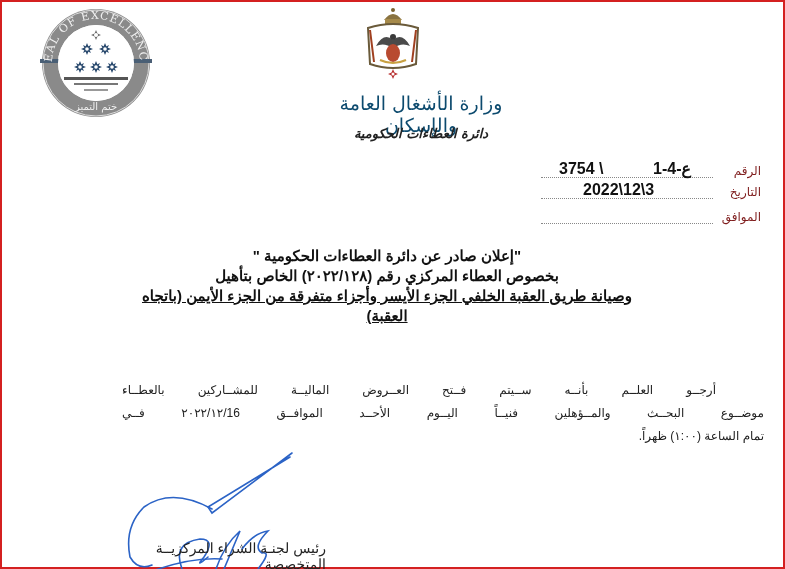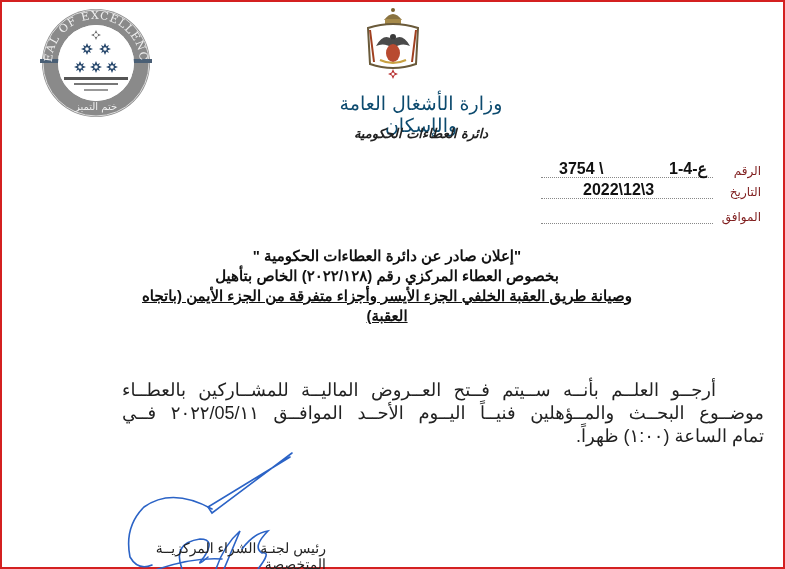--- a/index.html
+++ b/index.html
@@ -13,26 +13,26 @@
 
     
     .crest { left: 356px; top: 4px; width: 70px; height: 80px; }
 
     .ministry { left: 300px; top: 90px; width: 238px; text-align: center; font-family: "DejaVu Serif", serif; font-size: 19px; color: #0c4a6e; letter-spacing: -0.5px; }
     .dept { left: 300px; top: 124px; width: 238px; text-align: center; font-weight: bold; font-size: 13px; color: #222; font-style: italic; }
 
     .meta-row { right: 22px; width: 220px; height: 20px; display: flex; flex-direction: row-reverse; align-items: flex-end; }
     .meta-label { font-size: 12px; color: #7f1d1d; width: 48px; text-align: right; }
     .meta-value { flex: 1; border-bottom: 1px dotted #888; text-align: left; font-family: "Liberation Sans", sans-serif; font-weight: bold; font-size: 16px; padding-left: 18px; height: 17px; line-height: 17px; }
-    .meta-value .ref-right { float: right; margin-right: 6px; }
+    .meta-value .ref-right { float: right; margin-right: 22px; }
 
     .title-block { left: 120px; top: 244px; width: 530px; text-align: center; font-family: "Liberation Sans", sans-serif; font-weight: bold; font-size: 15px; line-height: 20px; color: #111; }
     .title-block .u { text-decoration: underline; }
 
-    .body-text { left: 120px; top: 377px; width: 642px; text-align: justify; text-align-last: right; font-family: "Liberation Sans", sans-serif; font-size: 18px; line-height: 23px; color: #222; }
+    .body-text { left: 120px; top: 377px; width: 642px; text-align: justify; text-align-last: right; font-family: "Liberation Sans", sans-serif; font-size: 12px; line-height: 23px; color: #222; }
     .body-text .line { display: block; text-align: justify; text-align-last: justify; }
     .body-text .line.last { text-align-last: right; }
 
     .signer { left: 124px; top: 538px; width: 200px; text-align: right; font-family: "Liberation Sans", sans-serif; font-size: 14px; color: #222; }
 
     .signature { left: 110px; top: 445px; width: 200px; height: 124px; pointer-events: none; }
   </style>
 </head>
 <body>
 
@@ -134,21 +134,21 @@
   </div>
 
   <div class="abs title-block rtl">
     <div>"إعلان صادر عن دائرة العطاءات الحكومية "</div>
     <div>بخصوص العطاء المركزي رقم (٢٠٢٢/١٢٨) الخاص بتأهيل</div>
     <div class="u">وصيانة طريق العقبة الخلفي الجزء الأيسر وأجزاء متفرقة من الجزء الأيمن (باتجاه العقبة)</div>
   </div>
 
   <div class="abs body-text rtl">
     <span class="line" style="padding-right:48px;">أرجــو العلــم بأنــه ســيتم فــتح العــروض الماليــة للمشــاركين بالعطــاء</span>
-    <span class="line">موضــوع البحــث والمــؤهلين فنيــاً اليــوم الأحــد الموافــق ٢٠٢٢/05/١١ فــي</span>
+    <span class="line">موضــوع البحــث والمــؤهلين فنيــاً اليــوم الأحــد الموافــق ٢٠٢٢/١٢/16 فــي</span>
     <span class="line last">تمام الساعة (١:٠٠) ظهراً.</span>
   </div>
 
   <div class="abs signature">
     <svg width="200" height="124" viewBox="0 0 200 124">
       <g fill="none" stroke="#2b63c6" stroke-width="1.6" stroke-linecap="round">
         <path d="M180 6 L100 66 L96 60 L178 10"></path>
         <path d="M100 62 Q60 40 32 60 Q12 80 18 110 Q26 124 40 118"></path>
         <path d="M70 122 Q60 96 88 92 Q104 92 92 110 Q82 122 96 110"></path>
         <path d="M104 122 Q112 98 128 84 L112 122"></path>

